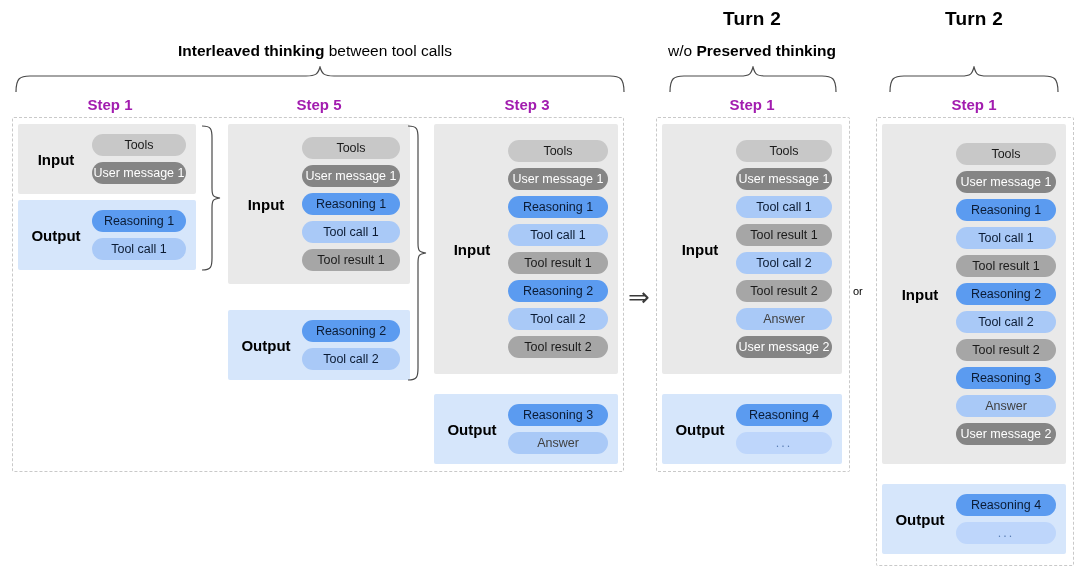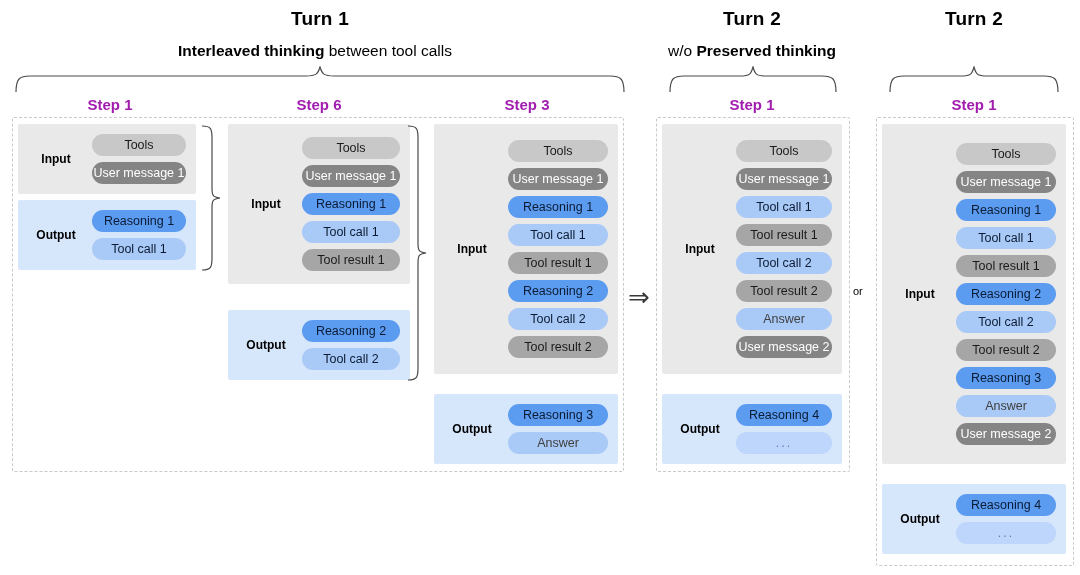--- a/index.html
+++ b/index.html
@@ -36,21 +36,21 @@
     background:transparent;
   }
 
   
   .panel{
     position:absolute;display:flex;align-items:center;border-radius:2px;
   }
   .panel.input{background:#e9e9e9;}
   .panel.output{background:#d6e6fb;}
   .panel-label{
-    font-weight:bold;font-size:12px;color:#000;
+    font-weight:bold;font-size:15px;color:#000;
     width:72px;text-align:center;flex:0 0 auto;
     padding-left:2px;
   }
   .panel-stack{
     flex:1 1 auto;display:flex;flex-direction:column;
     gap:6px;padding:9px 10px 9px 0;
   }
 
   
   .chip{
@@ -72,30 +72,29 @@
   }
   .or-text{
     position:absolute;font-size:11px;color:#000;
   }
 </style>
 </head>
 <body>
 
 <div class="canvas" id="canvas">
 
-  <div class="turn-title" style="left:10px;top:8px;width:620px;">Turn 1</div>
   <div class="turn-sub" style="left:5px;top:42px;width:620px;">
     <b>Interleaved thinking</b><span> between tool calls</span>
   </div>
   <svg class="brace" style="left:14px;top:66px;" width="612" height="26" viewBox="0 0 612 26">
     <path d="M2,26 C2,12 6,10 16,10 L292,10 C302,10 304,8 306,1 C308,8 310,10 320,10 L596,10 C606,10 610,12 610,26" fill="none" stroke="#4a4a4a" stroke-width="1.2"></path>
   </svg>
 
   <div class="step-label" style="left:12px;top:96px;width:196px;">Step 1</div>
-  <div class="step-label" style="left:226px;top:96px;width:186px;">Step 6</div>
+  <div class="step-label" style="left:226px;top:96px;width:186px;">Step 5</div>
   <div class="step-label" style="left:432px;top:96px;width:190px;">Step 3</div>
 
   <div class="col-box" style="left:12px;top:117px;width:610px;height:353px;"></div>
 
   <div class="panel input" style="left:18px;top:124px;width:178px;height:70px;">
     <div class="panel-label">Input</div>
     <div class="panel-stack">
         <div class="chip tools">Tools</div>
         <div class="chip user">User message 1</div>
       </div>

